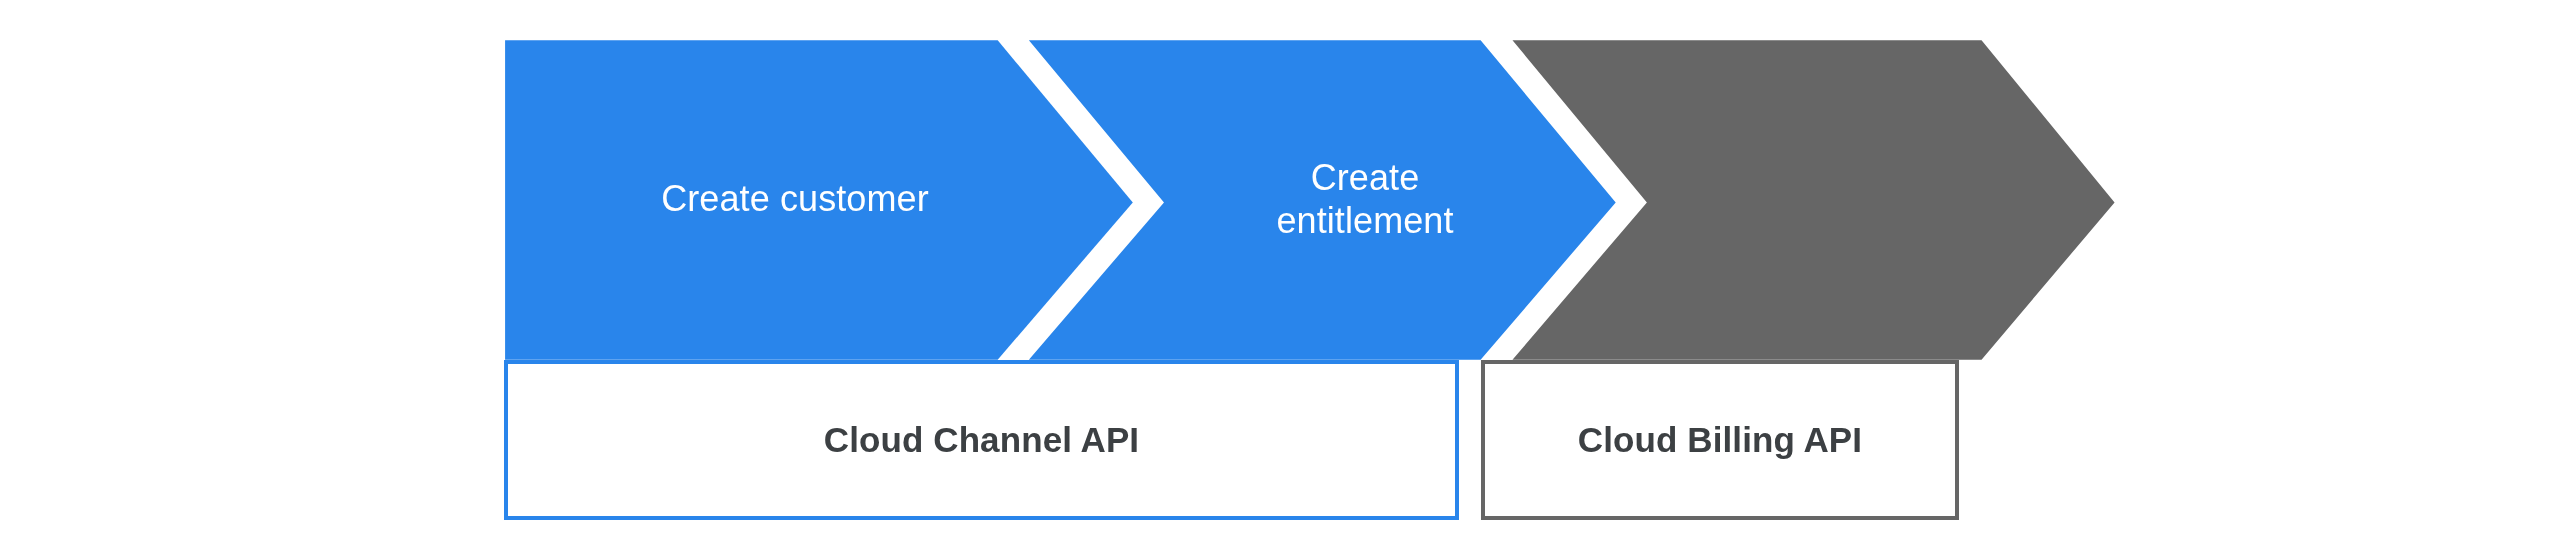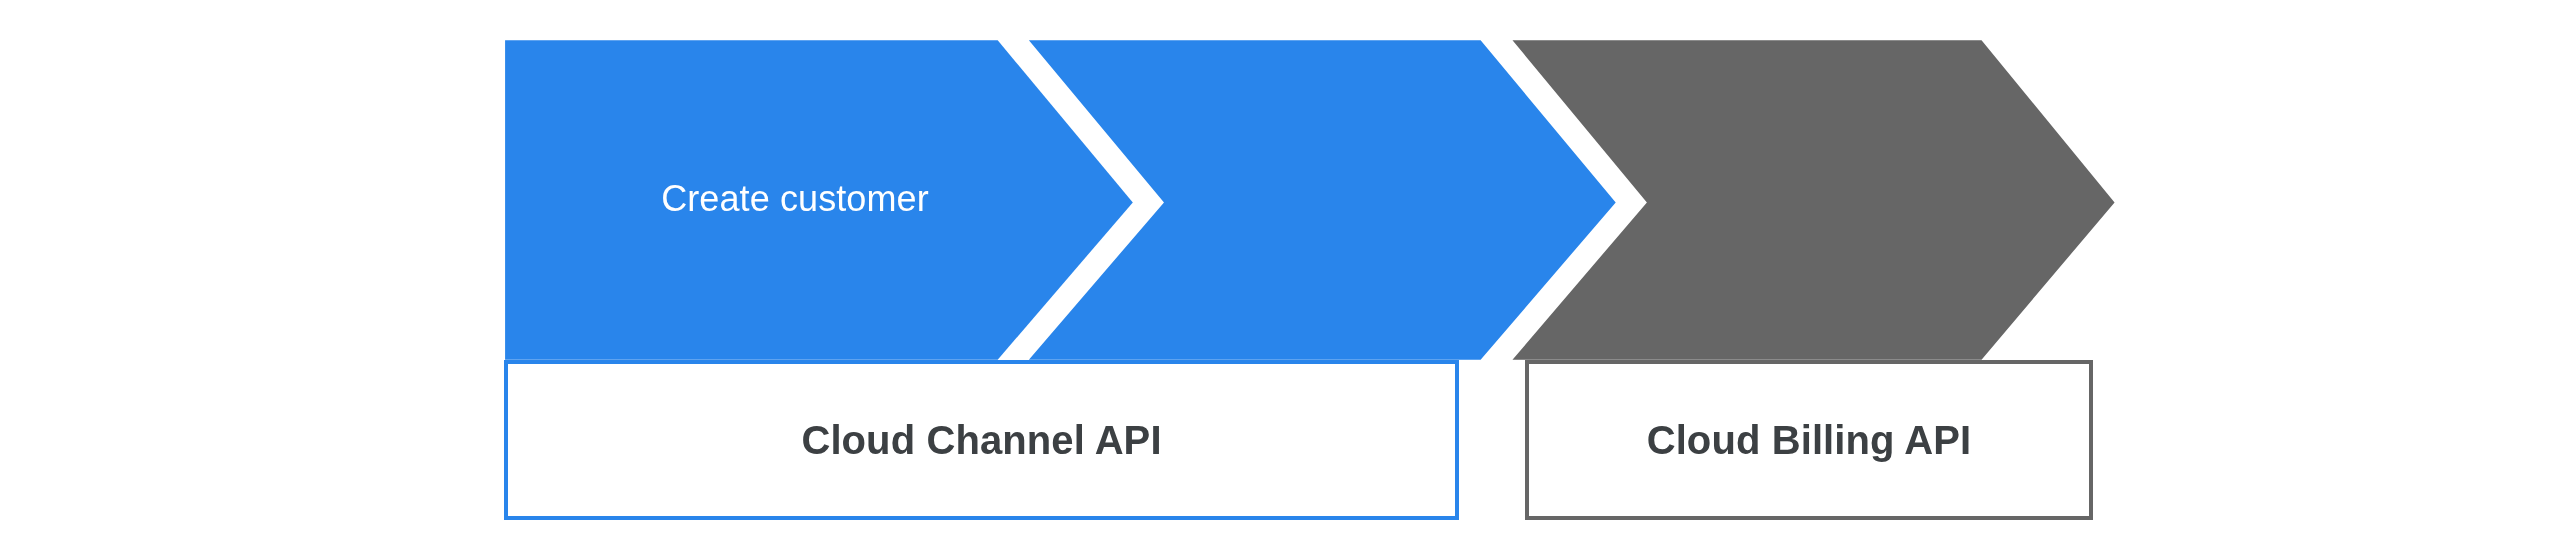--- a/index.html
+++ b/index.html
@@ -66,57 +66,58 @@
     position: absolute;
     box-sizing: border-box;
     background: #ffffff;
     display: flex;
     align-items: center;
     justify-content: center;
   }
   .api-box-label {
     font-family: "Liberation Sans", sans-serif;
     font-weight: bold;
-    font-size: 40px;
+    font-size: 35px;
     color: #3c4043;
     letter-spacing: 0.1px;
     white-space: nowrap;
   }
   #api-box-0 {
     left: 504px;
     top: 360px;
     width: 955px;
     height: 160px;
     border: 4.2px solid #2985EB;
   }
   #api-box-1 {
     left: 1481px;
     top: 360px;
-    width: 568px;
+    width: 478px;
     height: 160px;
     border: 4.2px solid #666666;
-    margin-left: 44px;
   }
 </style>
 </head>
 <body>
 
 <div id="diagram-root">
 
   <svg id="chevron-band" viewBox="0 0 3718 792" width="2576" height="549" xmlns="http://www.w3.org/2000/svg" aria-hidden="true">
 
     <path d="M 729,58 L 1440,58 L 1635,292 L 1440,519 L 729,519 Z" fill="#2985EB"></path>
 
     <path d="M 1485,58 L 2137,58 L 2332,292 L 2137,519 L 1485,519 L 1680,292 Z" fill="#2985EB"></path>
 
     <path d="M 2183,58 L 2860,58 L 3052,292 L 2860,519 L 2183,519 L 2377,292 Z" fill="#666666"></path>
   </svg>
 
   <div class="step-label" id="step-label-0">Create customer</div>
 
+  <div class="step-label" id="step-label-1">Create
+entitlement</div>
 
 
   <div class="api-box" id="api-box-0">
     <span class="api-box-label">Cloud Channel API</span>
   </div>
 
   <div class="api-box" id="api-box-1">
     <span class="api-box-label">Cloud Billing API</span>
   </div>
 

